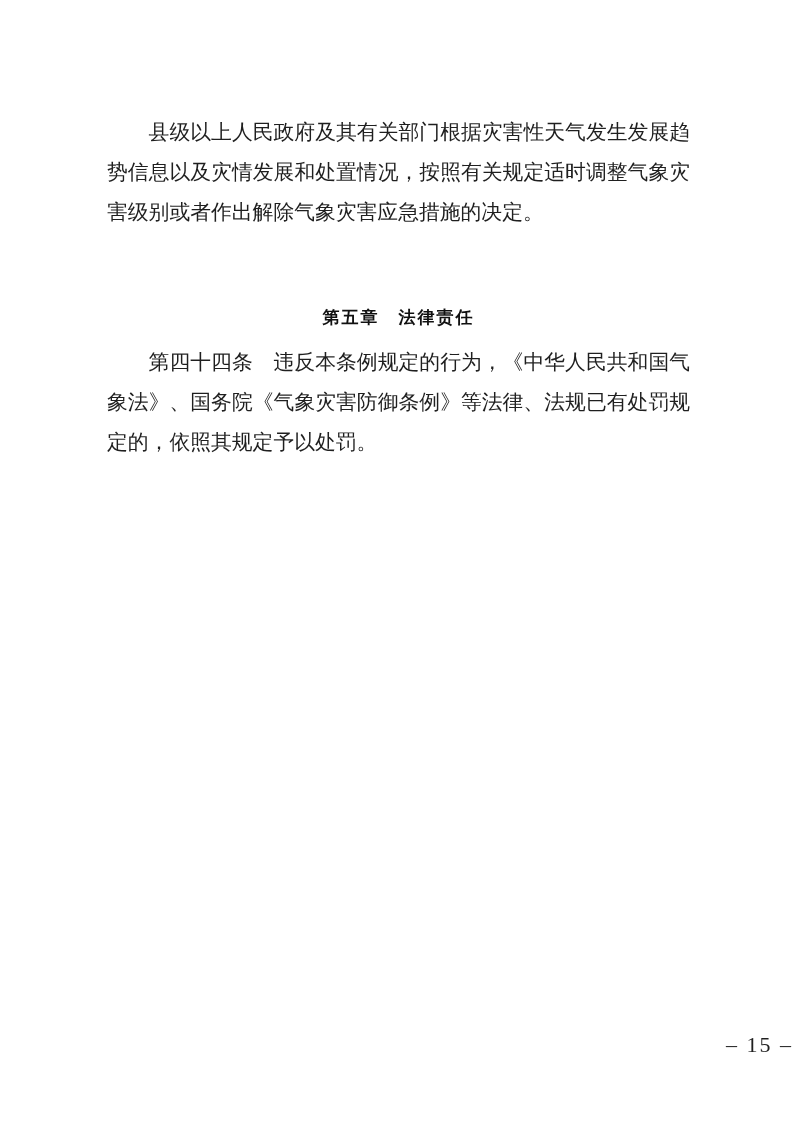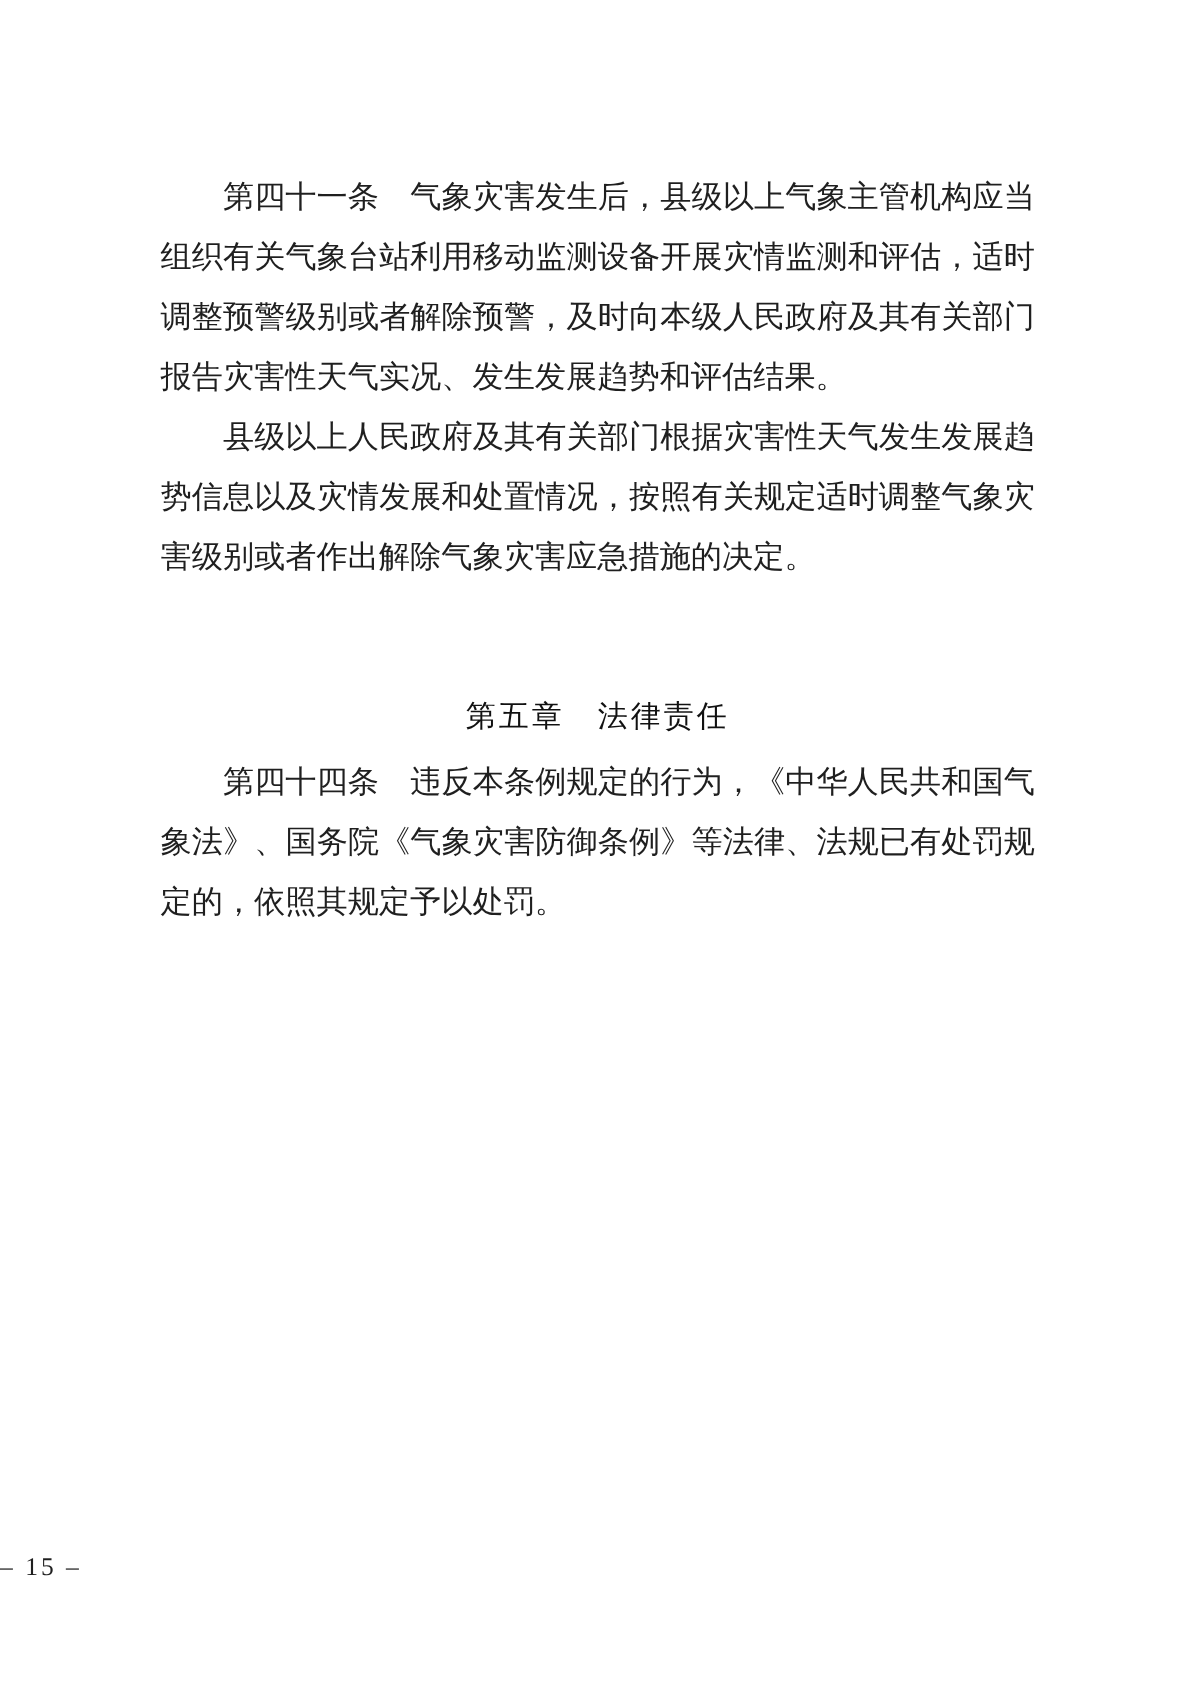--- a/index.html
+++ b/index.html
@@ -30,45 +30,44 @@
     text-align: justify;
     text-justify: inter-ideograph;
     text-indent: 2em;
     word-break: break-all;
   }
   .para.no-indent {
     text-indent: 0;
   }
   .chapter {
     margin: 66px 0 4px 0;
-    font-size: 20px;
+    font-size: 17px;
     line-height: 40px;
     text-align: center;
-    font-weight: 400;
+    font-weight: 700;
     letter-spacing: 2px;
     font-family: "Liberation Sans", "DejaVu Sans", sans-serif;
     color: #111111;
   }
   .footer {
     position: absolute;
     left: 0;
     right: 0;
     top: 1034px;
-    text-align: left;
-    font-size: 17px;
+    text-align: right;
+    font-size: 22px;
     line-height: 22px;
     letter-spacing: 2px;
     color: #1f1f1f;
     font-family: "Liberation Serif", "DejaVu Serif", serif;
   }
 </style>
 </head>
 <body>
 
 <div class="page">
   <div class="content">
-    <p class="para">第四十一条　气象灾害发生后，县级以上气象主管机构应当组织有关气象台站利用移动监测设备开展灾情监测和评估，适时调整预警级别或者解除预警，及时向本级人民政府及其有关部门报告灾害性天气实况、发生发展趋势和评估结果。</p>
     <p class="para">县级以上人民政府及其有关部门根据灾害性天气发生发展趋势信息以及灾情发展和处置情况，按照有关规定适时调整气象灾害级别或者作出解除气象灾害应急措施的决定。</p>
     <h2 class="chapter">第五章　法律责任</h2>
     <p class="para">第四十四条　违反本条例规定的行为，《中华人民共和国气象法》、国务院《气象灾害防御条例》等法律、法规已有处罚规定的，依照其规定予以处罚。</p>
   </div>
   <div class="footer">– 15 –</div>
 </div>
 
 </body></html>

